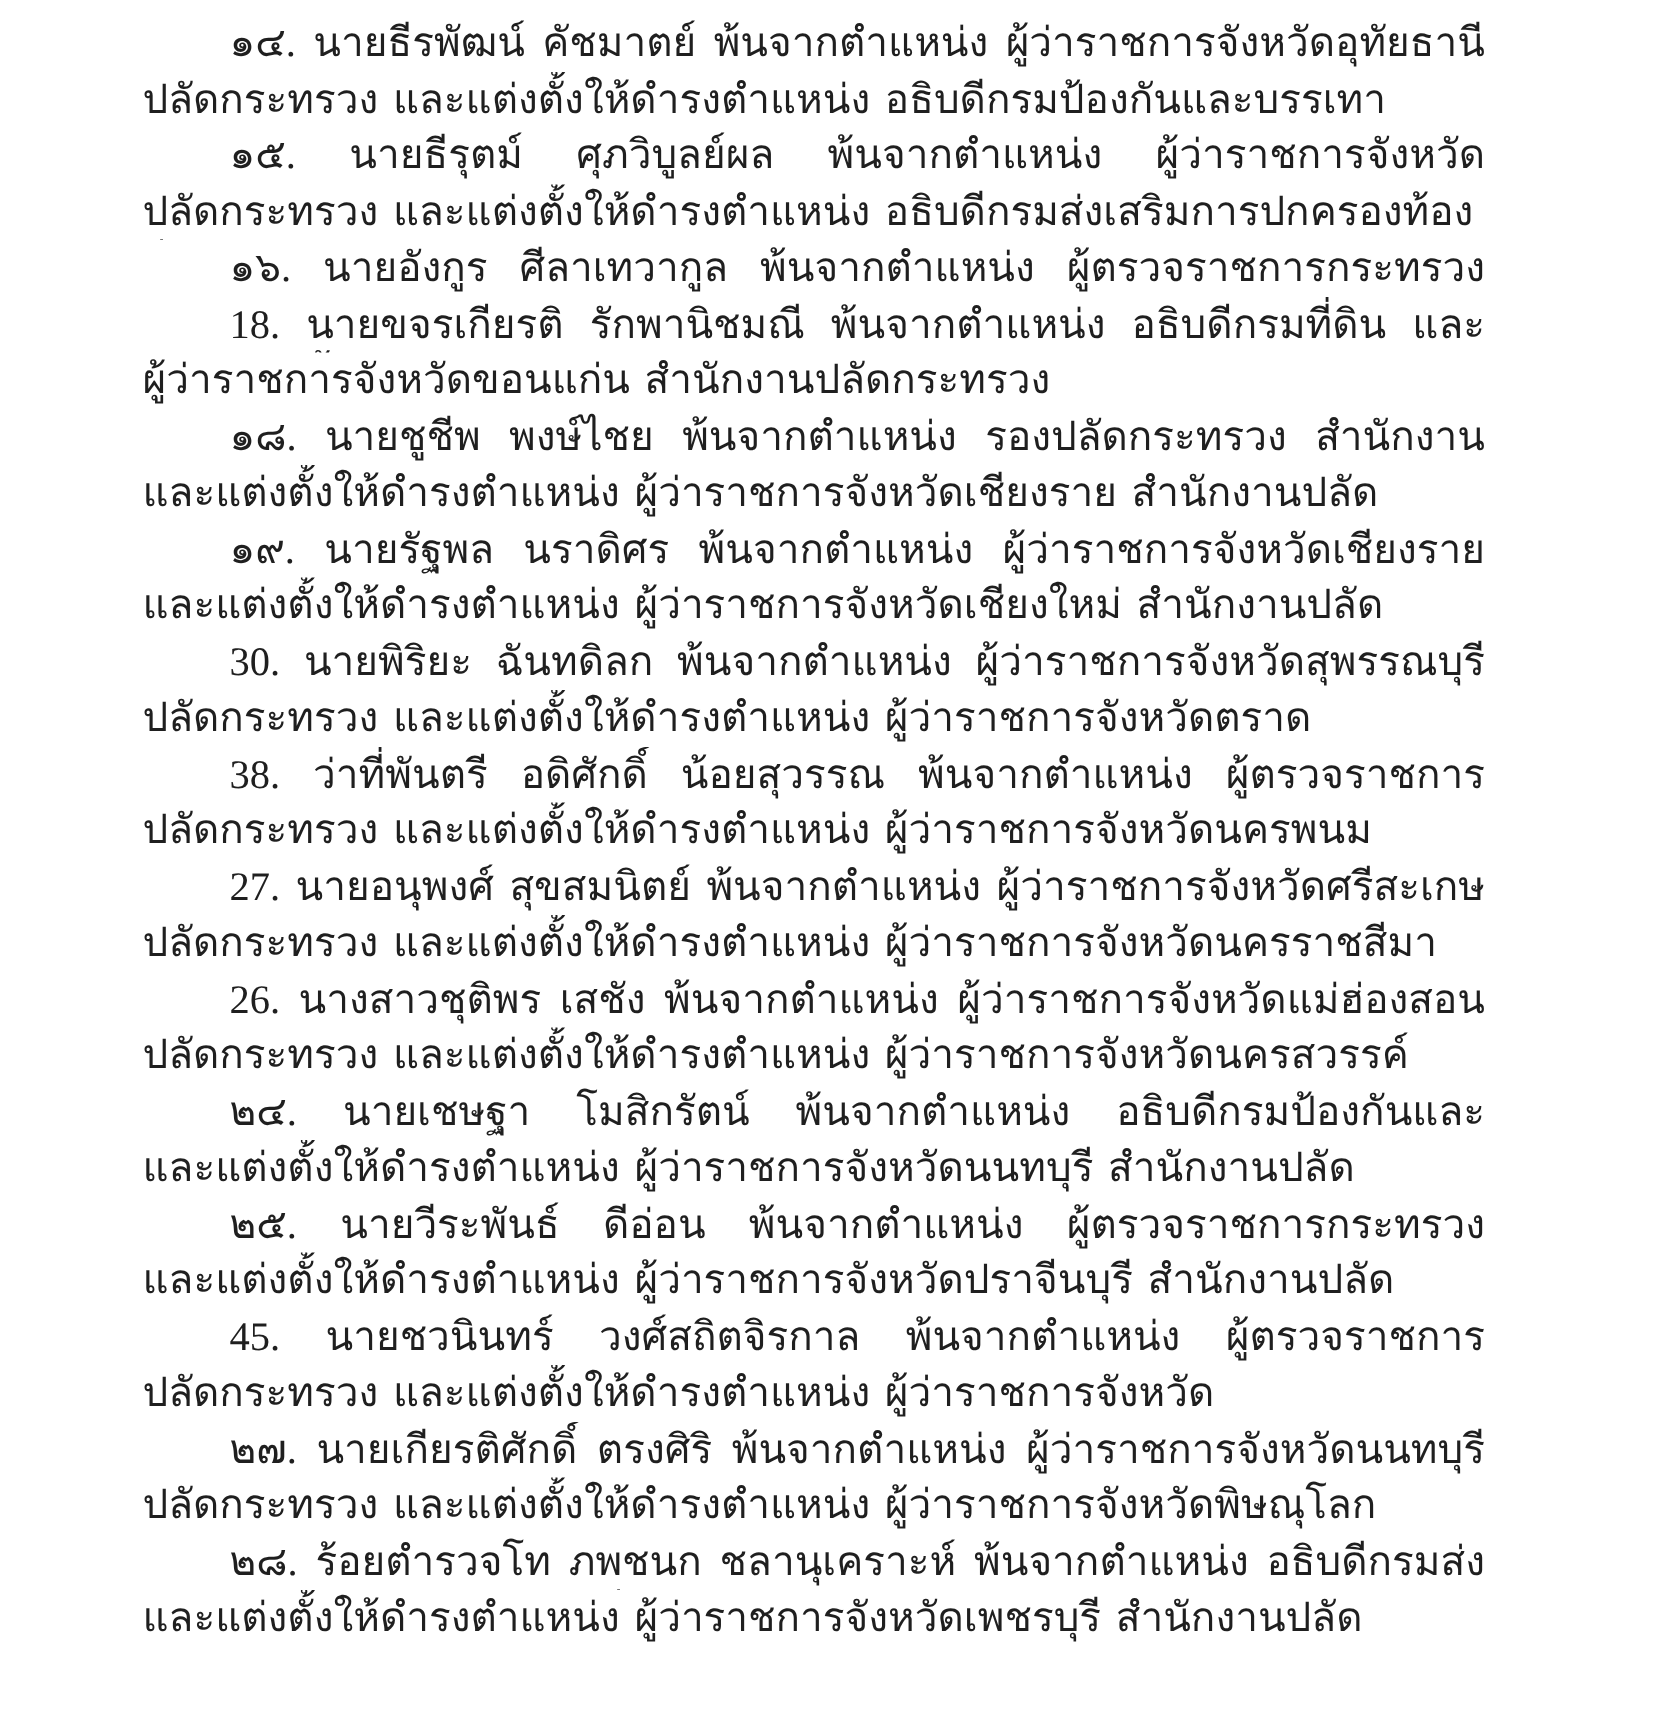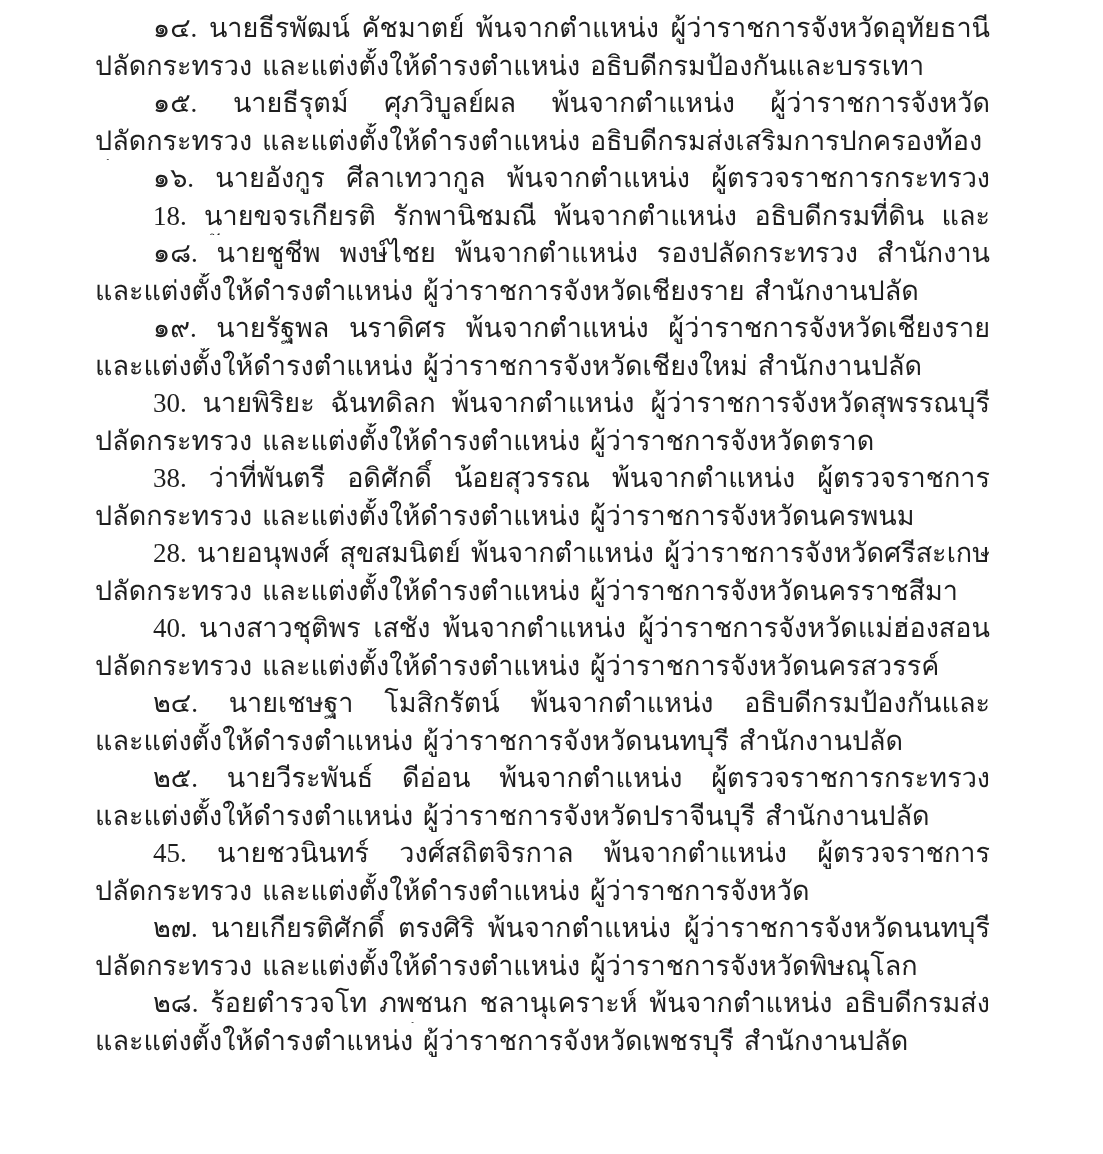--- a/index.html
+++ b/index.html
@@ -56,20 +56,21 @@
     <div class="line first"><span class="num">๑๕.</span> <span>นายธีรุตม์ ศุภวิบูลย์ผล พ้นจากตำแหน่ง ผู้ว่าราชการจังหวัดสุราษฎร์ธานี สำนักงาน</span></div>
     <div class="line cont">ปลัดกระทรวง และแต่งตั้งให้ดำรงตำแหน่ง อธิบดีกรมส่งเสริมการปกครองท้องถิ่น</div>
   </div>
 
   <div class="item">
     <div class="line first"><span class="num">๑๖.</span> <span>นายอังกูร ศีลาเทวากูล พ้นจากตำแหน่ง ผู้ตรวจราชการกระทรวง สำนักงานปลัดกระทรวง</span></div>
   </div>
 
   <div class="item">
     <div class="line first"><span class="num">18.</span> <span>นายขจรเกียรติ รักพานิชมณี พ้นจากตำแหน่ง อธิบดีกรมที่ดิน และแต่งตั้งให้ดำรงตำแหน่ง</span></div>
+    <div class="line cont">ผู้ว่าราชการจังหวัดขอนแก่น สำนักงานปลัดกระทรวง</div>
   </div>
 
   <div class="item">
     <div class="line first"><span class="num">๑๘.</span> <span>นายชูชีพ พงษ์ไชย พ้นจากตำแหน่ง รองปลัดกระทรวง สำนักงานปลัดกระทรวง</span></div>
     <div class="line cont">และแต่งตั้งให้ดำรงตำแหน่ง ผู้ว่าราชการจังหวัดเชียงราย สำนักงานปลัดกระทรวง</div>
   </div>
 
   <div class="item">
     <div class="line first"><span class="num">๑๙.</span> <span>นายรัฐพล นราดิศร พ้นจากตำแหน่ง ผู้ว่าราชการจังหวัดเชียงราย สำนักงานปลัดกระทรวง</span></div>
     <div class="line cont">และแต่งตั้งให้ดำรงตำแหน่ง ผู้ว่าราชการจังหวัดเชียงใหม่ สำนักงานปลัดกระทรวง</div>
@@ -79,26 +80,26 @@
     <div class="line first"><span class="num">30.</span> <span>นายพิริยะ ฉันทดิลก พ้นจากตำแหน่ง ผู้ว่าราชการจังหวัดสุพรรณบุรี สำนักงาน</span></div>
     <div class="line cont">ปลัดกระทรวง และแต่งตั้งให้ดำรงตำแหน่ง ผู้ว่าราชการจังหวัดตราด สำนักงานปลัดกระทรวง</div>
   </div>
 
   <div class="item">
     <div class="line first"><span class="num">38.</span> <span>ว่าที่พันตรี อดิศักดิ์ น้อยสุวรรณ พ้นจากตำแหน่ง ผู้ตรวจราชการกระทรวง สำนักงาน</span></div>
     <div class="line cont">ปลัดกระทรวง และแต่งตั้งให้ดำรงตำแหน่ง ผู้ว่าราชการจังหวัดนครพนม สำนักงานปลัดกระทรวง</div>
   </div>
 
   <div class="item">
-    <div class="line first"><span class="num">28.</span> <span>นายอนุพงศ์ สุขสมนิตย์ พ้นจากตำแหน่ง ผู้ว่าราชการจังหวัดศรีสะเกษ สำนักงาน</span></div>
+    <div class="line first"><span class="num">27.</span> <span>นายอนุพงศ์ สุขสมนิตย์ พ้นจากตำแหน่ง ผู้ว่าราชการจังหวัดศรีสะเกษ สำนักงาน</span></div>
     <div class="line cont">ปลัดกระทรวง และแต่งตั้งให้ดำรงตำแหน่ง ผู้ว่าราชการจังหวัดนครราชสีมา สำนักงานปลัดกระทรวง</div>
   </div>
 
   <div class="item">
-    <div class="line first"><span class="num">40.</span> <span>นางสาวชุติพร เสชัง พ้นจากตำแหน่ง ผู้ว่าราชการจังหวัดแม่ฮ่องสอน สำนักงาน</span></div>
+    <div class="line first"><span class="num">26.</span> <span>นางสาวชุติพร เสชัง พ้นจากตำแหน่ง ผู้ว่าราชการจังหวัดแม่ฮ่องสอน สำนักงาน</span></div>
     <div class="line cont">ปลัดกระทรวง และแต่งตั้งให้ดำรงตำแหน่ง ผู้ว่าราชการจังหวัดนครสวรรค์ สำนักงานปลัดกระทรวง</div>
   </div>
 
   <div class="item">
     <div class="line first"><span class="num">๒๔.</span> <span>นายเชษฐา โมสิกรัตน์ พ้นจากตำแหน่ง อธิบดีกรมป้องกันและบรรเทาสาธารณภัย</span></div>
     <div class="line cont">และแต่งตั้งให้ดำรงตำแหน่ง ผู้ว่าราชการจังหวัดนนทบุรี สำนักงานปลัดกระทรวง</div>
   </div>
 
   <div class="item">
     <div class="line first"><span class="num">๒๕.</span> <span>นายวีระพันธ์ ดีอ่อน พ้นจากตำแหน่ง ผู้ตรวจราชการกระทรวง สำนักงานปลัดกระทรวง</span></div>

